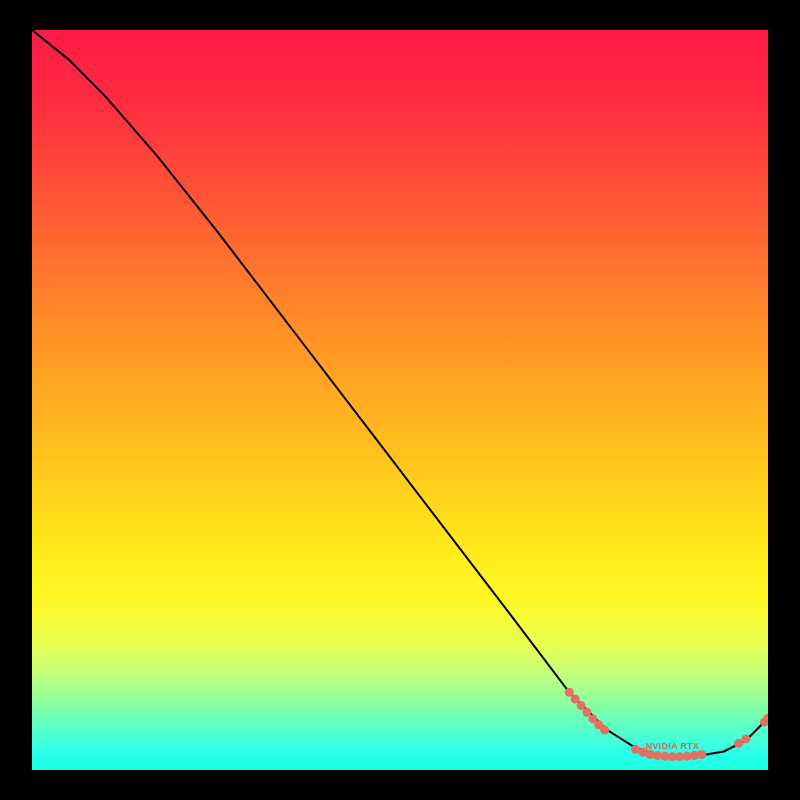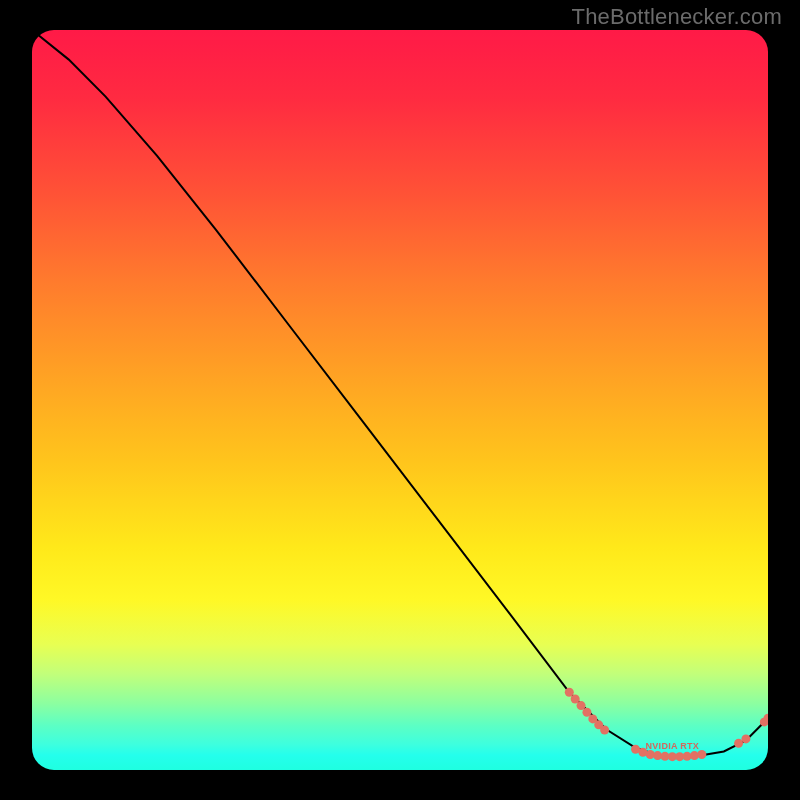--- a/index.html
+++ b/index.html
@@ -42,21 +42,20 @@
       #ffe91a 70%,
       #fff826 77%,
       #e8ff52 83%,
       #c2ff7a 87%,
       #8cffa0 91%,
       #5cffc4 94%,
       #3effde 96.5%,
       #24ffec 98%,
       #1fffe0 100%
     );
-    border-radius: 22px;
   }
   svg.curve {
     position: absolute;
     left: 0;
     top: 0;
     width: 736px;
     height: 740px;
   }
   circle.marker {
     fill: #e27163;
@@ -68,21 +67,20 @@
     font-weight: 700;
     letter-spacing: 0.3px;
     white-space: nowrap;
     transform: translate(-50%, -50%);
   }
 </style>
 </head>
 <body>
 
 <div class="frame">
-  <div class="watermark">TheBottlenecker.com</div>
 
   <div class="plot">
     <svg class="curve" viewBox="0 0 736 740" preserveAspectRatio="none">
       <path fill="none" stroke="#000000" stroke-width="2" stroke-linecap="round" d="M0.00 0.00 L36.80 29.60 L73.60 66.60 L125.12 125.80 L184.00 199.80 L257.60 296.00 L331.20 392.20 L404.80 488.40 L478.40 584.60 L537.28 662.30 L574.08 699.30 L603.52 717.80 L625.60 725.20 L647.68 726.68 L669.76 725.20 L691.84 721.50 L713.92 710.40 L736.00 688.20" id="curve-path"></path>
       <g id="markers-group">
           <circle class="marker" cx="537.28" cy="662.30" r="4.5"></circle>
           <circle class="marker" cx="543.17" cy="668.96" r="4.5"></circle>
           <circle class="marker" cx="549.06" cy="675.62" r="4.5"></circle>
           <circle class="marker" cx="554.94" cy="682.28" r="4.5"></circle>
           <circle class="marker" cx="560.83" cy="688.94" r="4.5"></circle>

